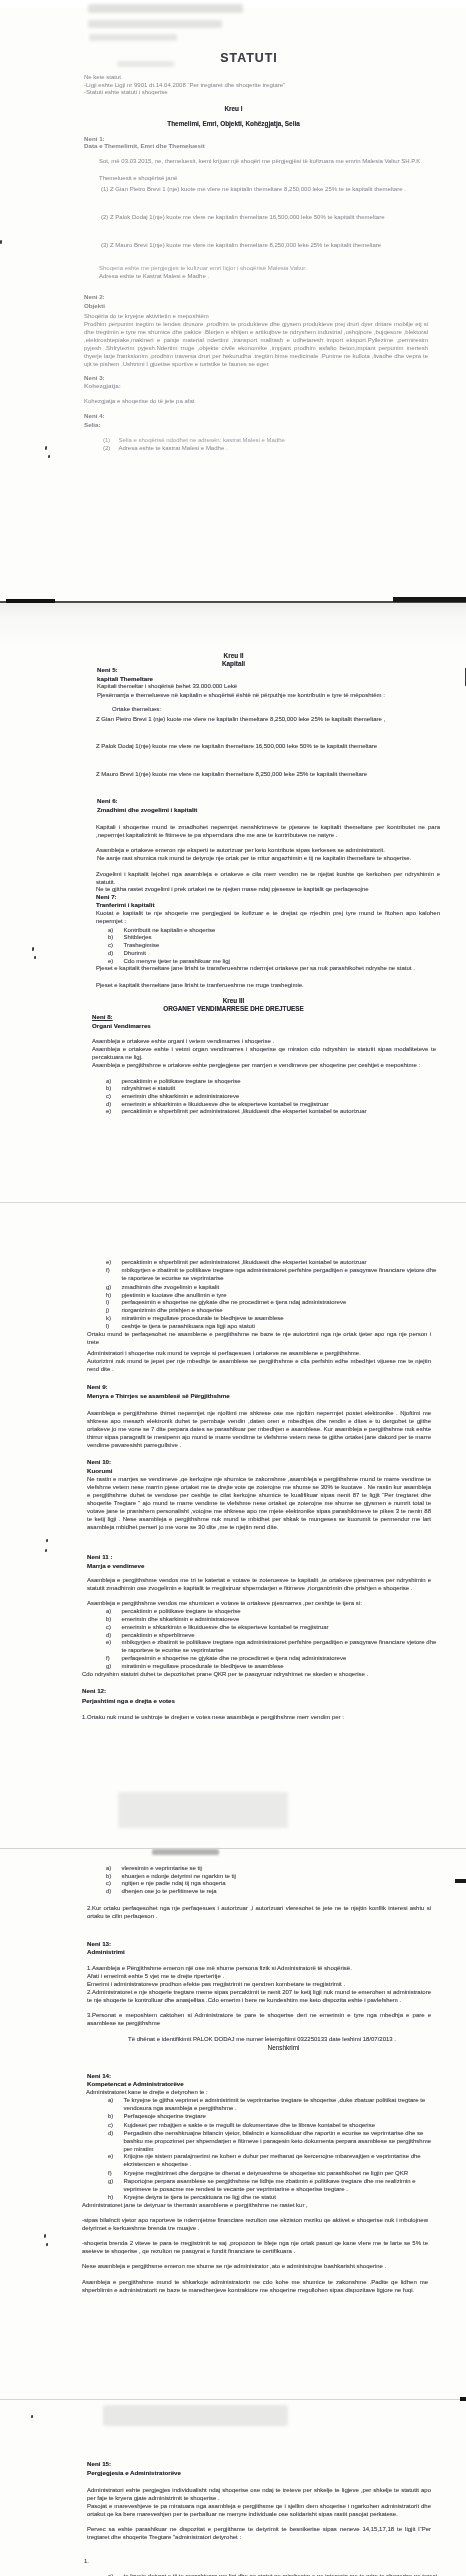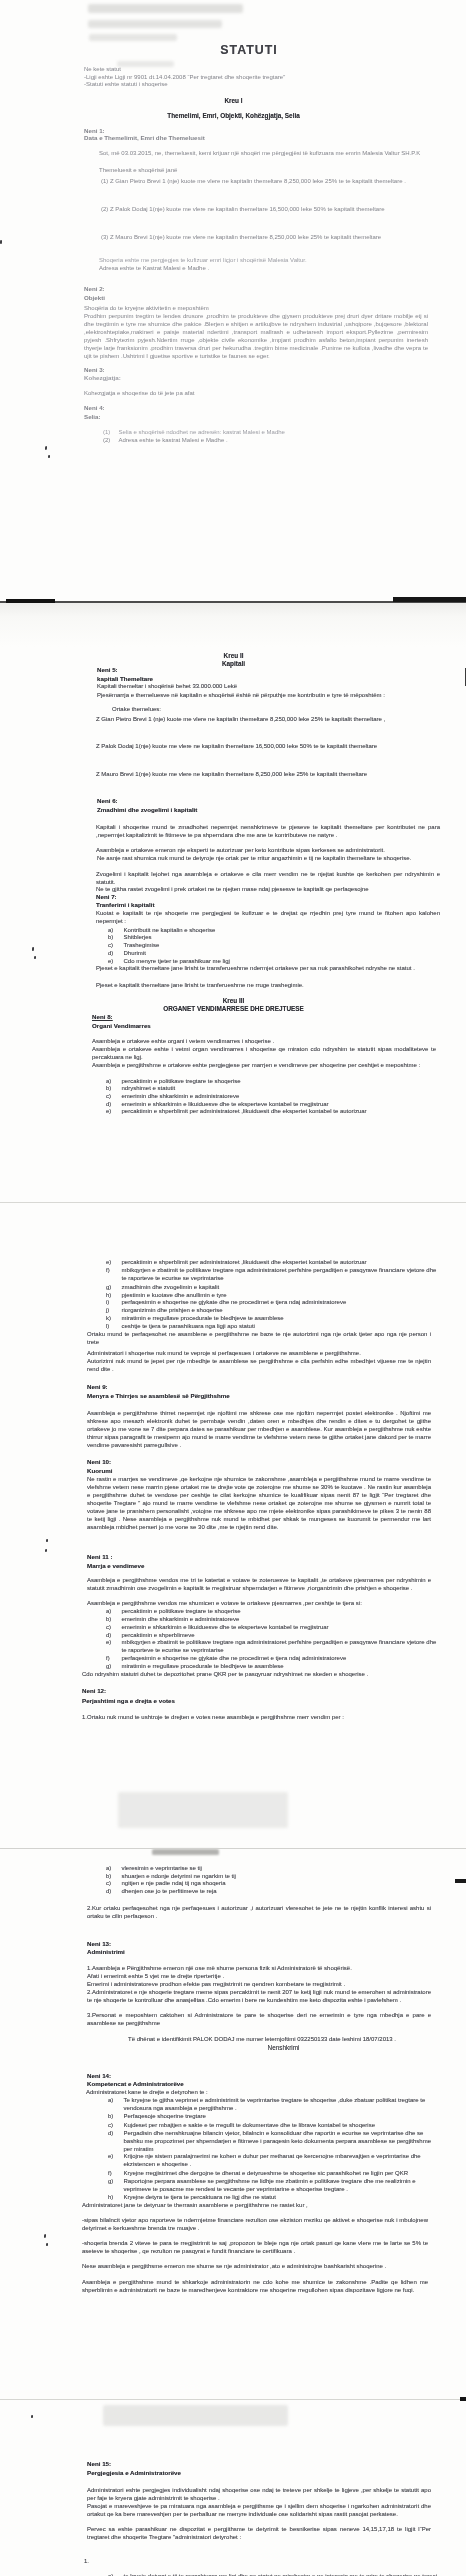--- a/index.html
+++ b/index.html
@@ -25,21 +25,21 @@
   .lh22{line-height:11.6px;}
   .deco{position:absolute;}
   .smudge{background:#c9c9c6;filter:blur(1.5px);border-radius:2.1px;}
   .darksmudge{background:#6a6a66;filter:blur(1px);border-radius:1.5px;}
   .speck{background:#3a3a3e;border-radius:60% 40% 55% 45%;}
 </style>
 </head>
 <body>
 
 <main id="doc">
-    <div class="page" style="top: 0px; height: 601px;">
+    <div class="page" style="top: 8px; height: 601px;">
       <div class="blk title" style="top: 46px; left: 31px; width: 436px;">STATUTI</div>
       <div class="blk  dim" style="top: 65px; left: 84px;">Ne kete statut</div>
       <div class="blk  dim" style="top: 73px; left: 84px; width: 361px;">-Ligji  eshte Ligji nr 9901 dt.14.04.2008  “Per tregtaret dhe shoqerite tregtare”</div>
       <div class="blk  dim" style="top: 80px; left: 84px;">-Statuti eshte statuti i shoqerise</div>
       <div class="blk hc" style="top: 97px;">Kreu I</div>
       <div class="blk hc" style="top: 112px;">Themelimi, Emri, Objekti, Kohëzgjatja, Selia</div>
       <div class="blk h dim" style="top: 127px; left: 84px;">Neni 1:</div>
       <div class="blk h dim" style="top: 134px; left: 84px;">Data e Themelimit, Emri dhe Themeluesit</div>
       <div class="blk  dim just" style="top: 149px; left: 99px; width: 330px;">Sot, më 03.03.2015, ne, themeluesit, kemi krijuar një shoqëri me përgjegjësi të kufizuara me emrin Malesia Valtur  SH.P.K</div>
       <div class="blk  dim" style="top: 166px; left: 99px;">Themeluesit e shoqërisë janë</div>

